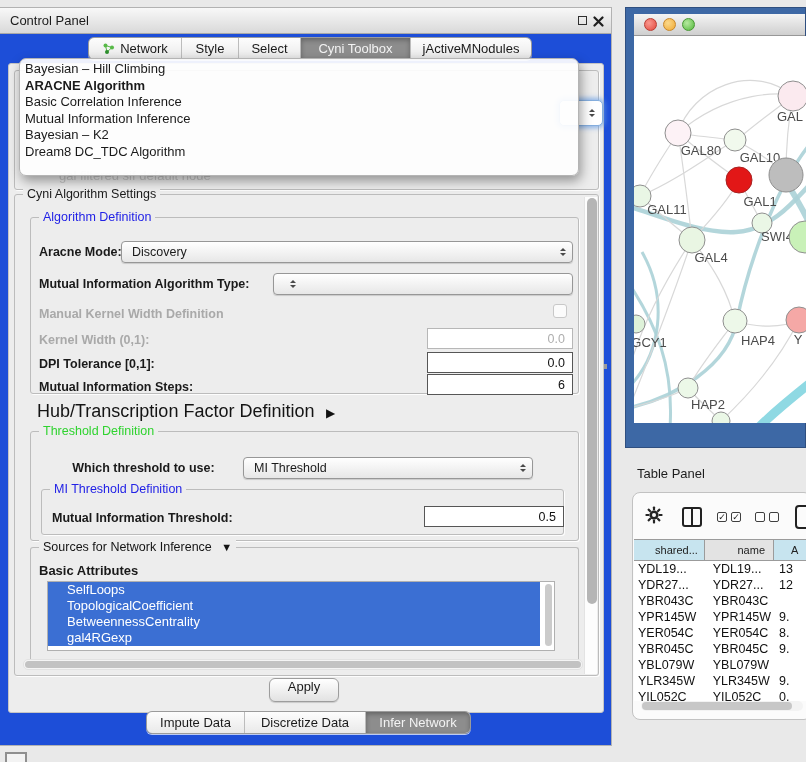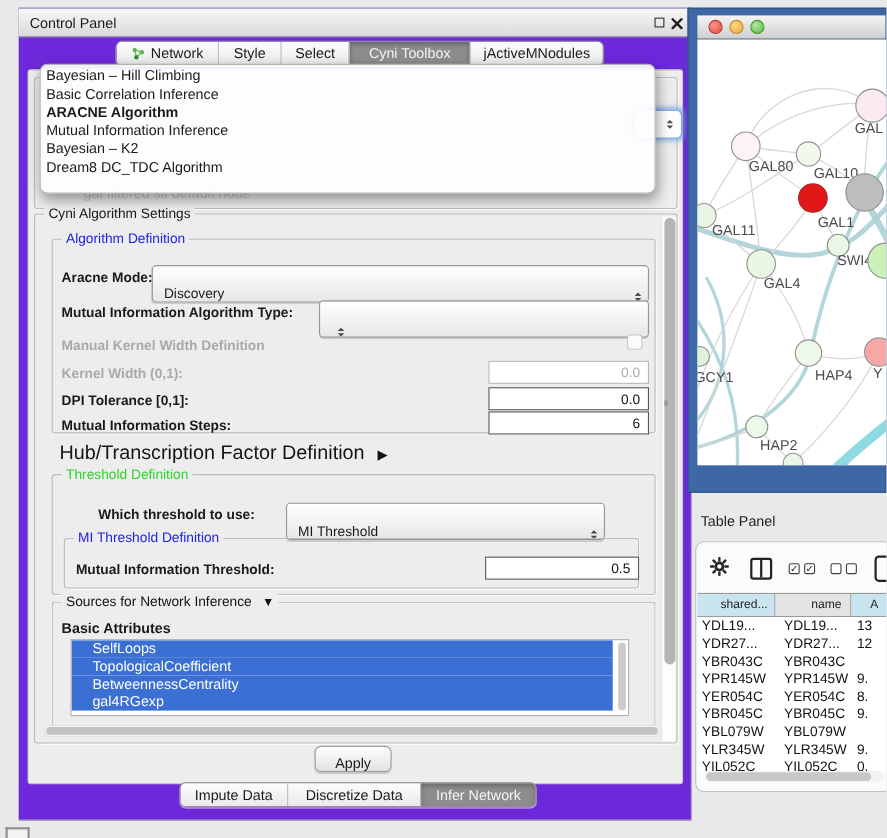--- a/index.html
+++ b/index.html
@@ -5,21 +5,21 @@
 *{margin:0;padding:0;box-sizing:border-box}
 body{font-family:"Liberation Sans",sans-serif;background:#e9e9e9}
 #root{position:relative;width:806px;height:762px;background:#e9e9e9;overflow:hidden;font-size:13px;color:#1a1a1a}
 .abs{position:absolute}
 .nowrap{white-space:nowrap}
 .lb{font-weight:700;font-size:12.5px;white-space:nowrap}
 .dis{color:#a9a9a9}
 .grp{position:absolute;border:1px solid #bcbcbc;border-radius:3px;box-shadow:1px 1px 0 rgba(255,255,255,.85)}
 .gtitle{position:absolute;top:-8px;left:8px;background:#ededed;padding:0 4px;white-space:nowrap;font-size:12.5px}
 .t-blue{color:#2222e6}.t-green{color:#2fd32f}
-.combo{position:absolute;display:flex;align-items:flex-end;border:1px solid #979797;border-radius:4px;background:linear-gradient(#ffffff,#e7e7e7);box-shadow:0 1px 1px rgba(0,0,0,.15);padding:0 6px 0 10px;height:34px;cursor:default}
+.combo{position:absolute;display:flex;align-items:center;border:1px solid #979797;border-radius:4px;background:linear-gradient(#ffffff,#e7e7e7);box-shadow:0 1px 1px rgba(0,0,0,.15);padding:0 6px 0 10px;height:22px;cursor:default}
 .combo .ctext{flex:1;white-space:nowrap;overflow:hidden;font-size:12.5px}
 .arrs{display:flex;flex-direction:column;align-items:center;margin-left:6px}
 .arrs i{display:block;width:0;height:0;border:3.5px solid transparent}
 .arrs i.up{border-bottom-color:#4a4a4a;border-top-width:0;margin-bottom:2.5px}
 .arrs i.dn{border-top-color:#4a4a4a;border-bottom-width:0}
 .field{position:absolute;background:#fff;text-align:right;padding:3px 7px 0 0;height:21px;font-size:12.5px}
 .field.on{border:1px solid #565656;color:#111}
 .field.off{border:1px solid #b7b7b7;color:#aeaeae}
 .tabbar{position:absolute;display:flex;border:1px solid #9b9b9b;border-radius:6px;background:linear-gradient(#fdfdfd,#e9e9e9);overflow:hidden;box-shadow:0 1px 0 rgba(255,255,255,.7)}
 .seg{display:flex;align-items:center;justify-content:center;height:100%;border-left:1px solid #bcbcbc;white-space:nowrap;cursor:default}
@@ -41,21 +41,21 @@
 .eg{stroke:#d8d8d8;fill:none;stroke-width:1.2}
 .cbx{display:inline-block;width:10px;height:10px;border:1.5px solid #3f3f3f;border-radius:2px;background:#fdfdfd;font-size:9px;line-height:9px;text-align:center;color:#222;margin-right:4px}
 .thumbv{position:absolute;background:#b5b5b5;border-radius:5px}
 .thumbh{position:absolute;background:#c2c2c2;border-radius:5px}
 </style>
 </head>
 <body>
 
 <div id="root">
 
-  <div class="abs" style="left:17px;top:7px;width:612px;height:739px;background:#6d28d9;border:1px solid #b2b2b2;border-left:none">
+  <div class="abs" style="left:0;top:7px;width:612px;height:739px;background:#1d4ed8;border:1px solid #b2b2b2;border-left:none">
 
     <div class="abs" style="left:0;top:0;right:0;height:26px;background:linear-gradient(#f8f8f8,#d9d9d9);border-bottom:1px solid #a8a8a8">
       <span class="abs nowrap" style="left:10px;line-height:25px;color:#1c1c1c">Control Panel</span>
       <span class="abs" style="left:578px;top:8px;width:9px;height:9px;border:1.5px solid #2f2f2f;background:transparent"></span>
       <span class="abs" style="left:593px;top:7px;width:11px;height:11px">
         <svg width="11" height="11">
             <path d="M1.5,1.5 L9.5,9.5 M9.5,1.5 L1.5,9.5" stroke="#1e1e1e" stroke-width="2.2" stroke-linecap="round"></path>
           </svg>
       </span>
     </div>
@@ -99,26 +99,26 @@
 
       <span class="abs nowrap" style="left:50px;top:104px;color:#c6c6c6">gal filtered sif default node</span>
 
       <div class="abs" style="left:10px;top:-6px;width:560px;height:118px;background:rgba(254,254,254,.93);border:1px solid #b4b4b4;border-radius:7px;box-shadow:2px 5px 12px rgba(0,0,0,.38);z-index:40;padding-top:2px">
         <div>
 
             <div class="pitem">
               <span>Bayesian – Hill Climbing</span>
             </div>
 
+            <div class="pitem sel">
+              <span>ARACNE Algorithm</span>
+            </div>
+
             <div class="pitem">
               <span>Basic Correlation Inference</span>
-            </div>
-
-            <div class="pitem sel">
-              <span>ARACNE Algorithm</span>
             </div>
 
             <div class="pitem">
               <span>Mutual Information Inference</span>
             </div>
 
             <div class="pitem">
               <span>Bayesian – K2</span>
             </div>
 
@@ -222,21 +222,21 @@
               <div class="thumbv" style="left:1px;top:1px;width:7px;height:62px;background:#cbcbcb"></div>
             </div>
           </div>
         </div>
 
         <div class="abs" style="left:8px;top:464px;width:560px;height:11px;background:#f4f4f4;border:1px solid #e2e2e2;border-radius:5px">
           <div class="thumbh" style="left:1px;top:1px;width:556px;height:7px"></div>
         </div>
       </div>
 
-      <div class="abs" style="left:260px;top:614px;width:70px;height:24px;border:1px solid #9d9d9d;border-radius:6px;background:linear-gradient(#ffffff,#e2e2e2);display:flex;align-items:flex-end;justify-content:center;box-shadow:0 1px 1px rgba(0,0,0,.15)">
+      <div class="abs" style="left:260px;top:614px;width:70px;height:24px;border:1px solid #9d9d9d;border-radius:6px;background:linear-gradient(#ffffff,#e2e2e2);display:flex;align-items:flex-start;justify-content:center;box-shadow:0 1px 1px rgba(0,0,0,.15)">
         <span>Apply</span>
       </div>
     </div>
 
     <div class="tabbar" style="left:146px;top:703px;height:23px;z-index:20">
       <div class="seg" style="width:97px">
         <span>Impute Data</span>
       </div>
       <div class="seg" style="width:121px">
         <span>Discretize Data</span>

